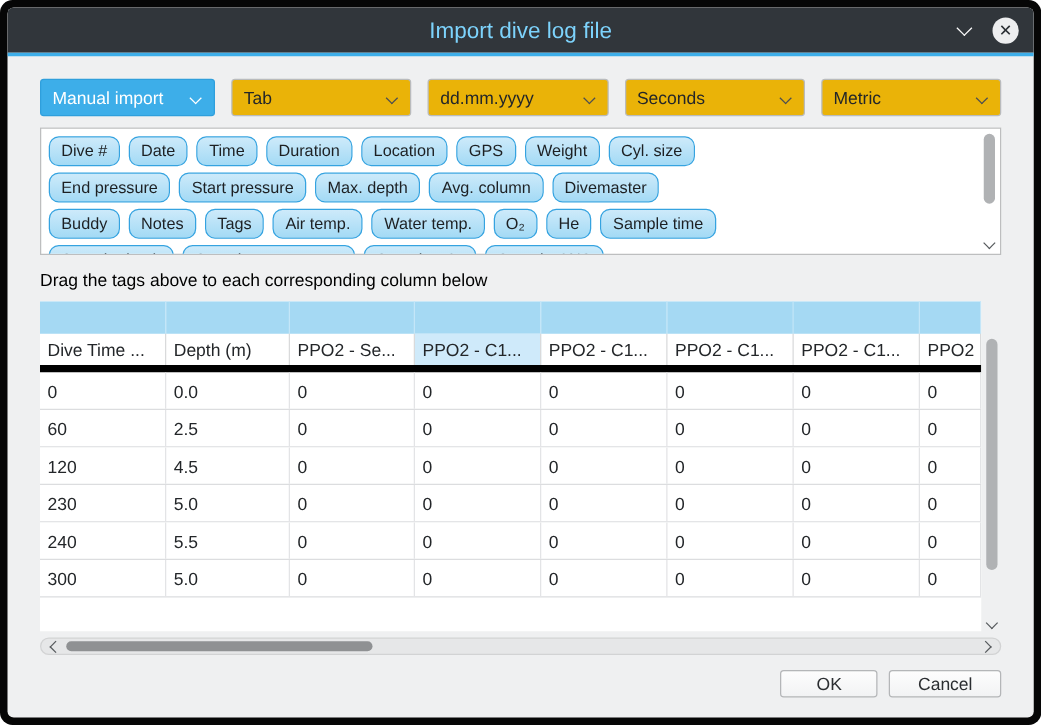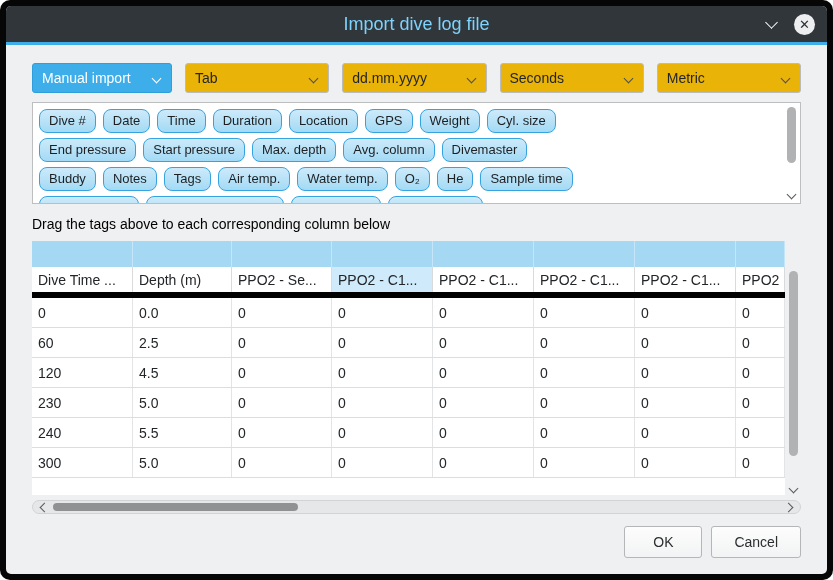--- a/index.html
+++ b/index.html
@@ -117,21 +117,21 @@
   .h-arrow { position:absolute; top:2px; width:8px; height:8px; }
   .h-arrow::after {
     content:""; position:absolute; width:6px; height:6px;
     border-right:1.7px solid #55595c; border-bottom:1.7px solid #55595c;
   }
   .h-arrow.left  { left:6px; }  .h-arrow.left::after  { left:2px; top:1px; transform:rotate(135deg); }
   .h-arrow.right { right:6px; } .h-arrow.right::after { right:2px; top:1px; transform:rotate(-45deg); }
   
   .button-row { margin-top:12px; flex:none; display:flex; justify-content:flex-end; gap:9px; }
   .btn {
-    height:32px; min-width:78px; padding:0 22px; border-radius:3px;
+    height:22px; min-width:78px; padding:0 22px; border-radius:3px;
     border:1px solid #b4b6b8; background:linear-gradient(180deg,#fdfdfd,#f2f3f4);
     font-size:14px; color:#2b2e31; cursor:pointer; font-family:inherit;
   }
 </style>
 </head>
 <body>
 
 <div class="frame">
   <div class="dialog">
 

